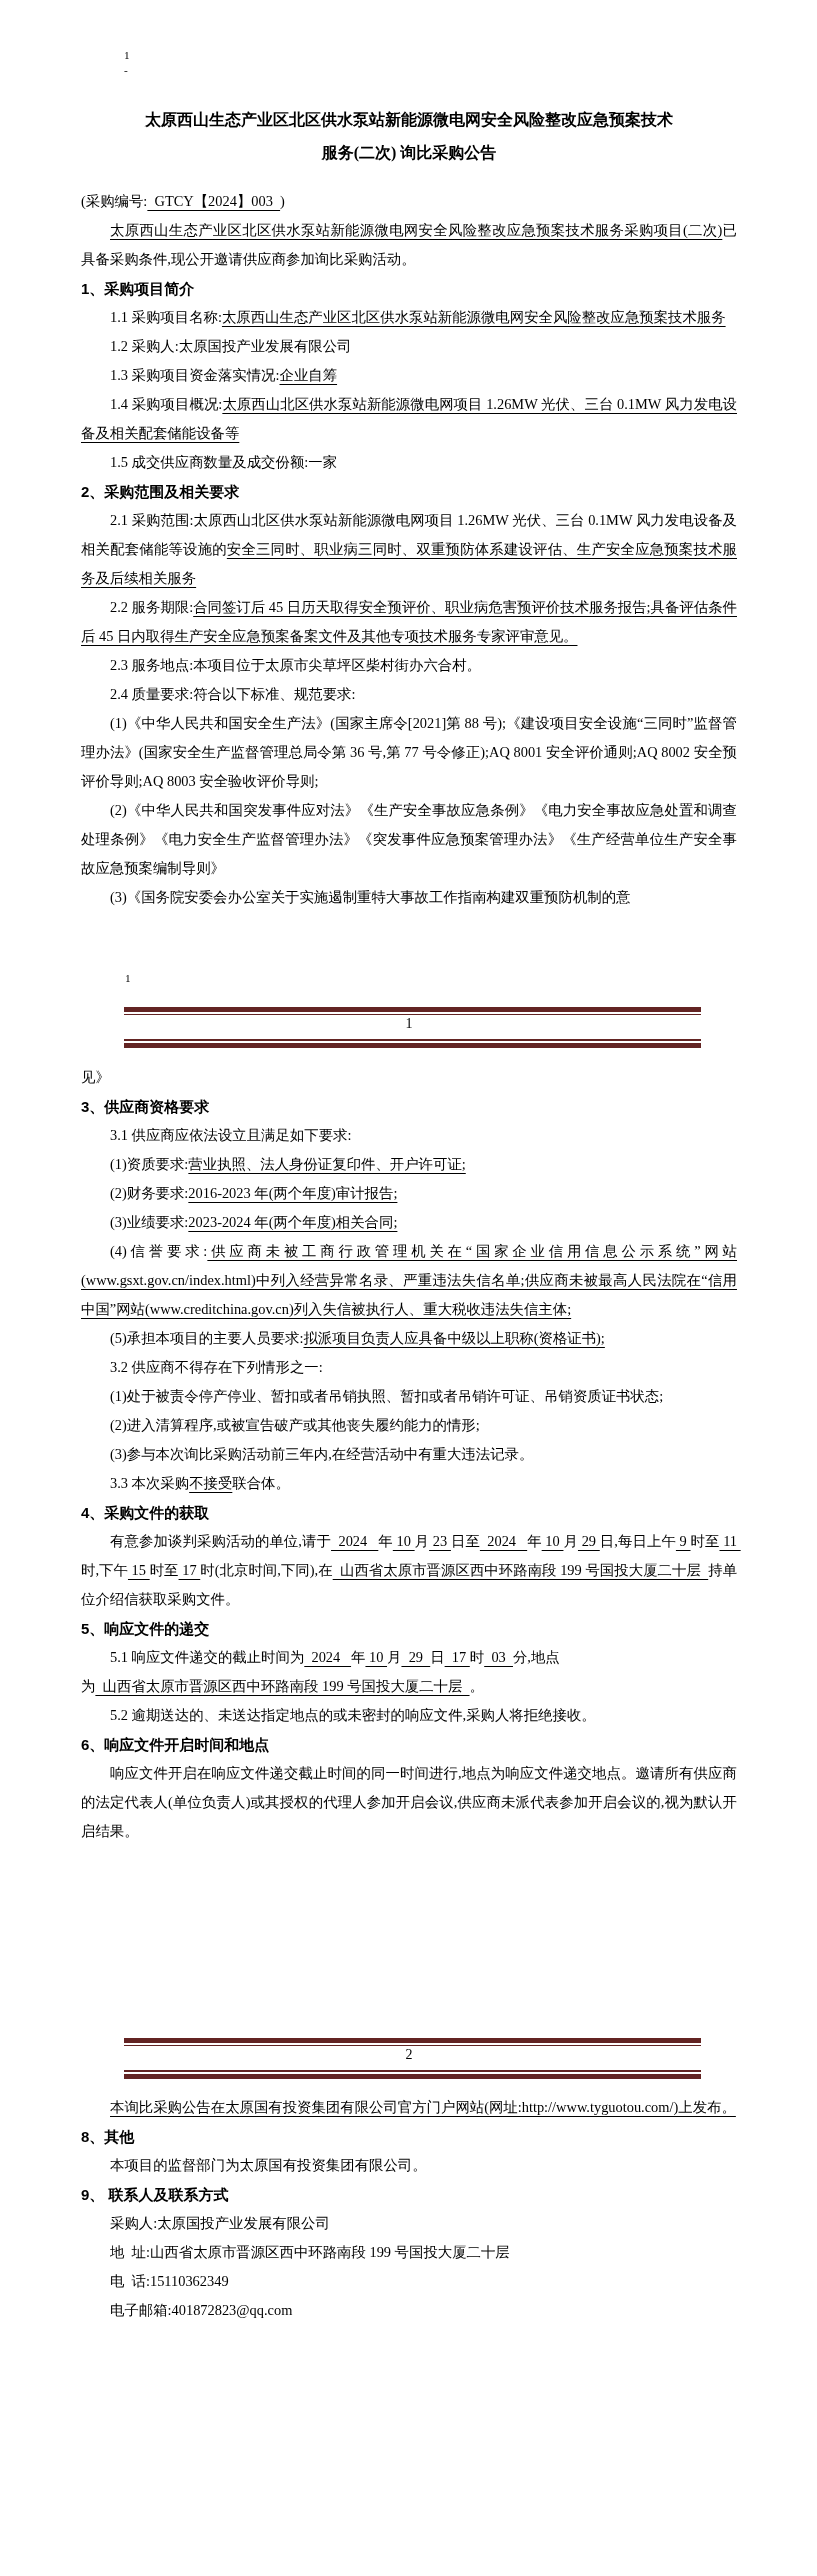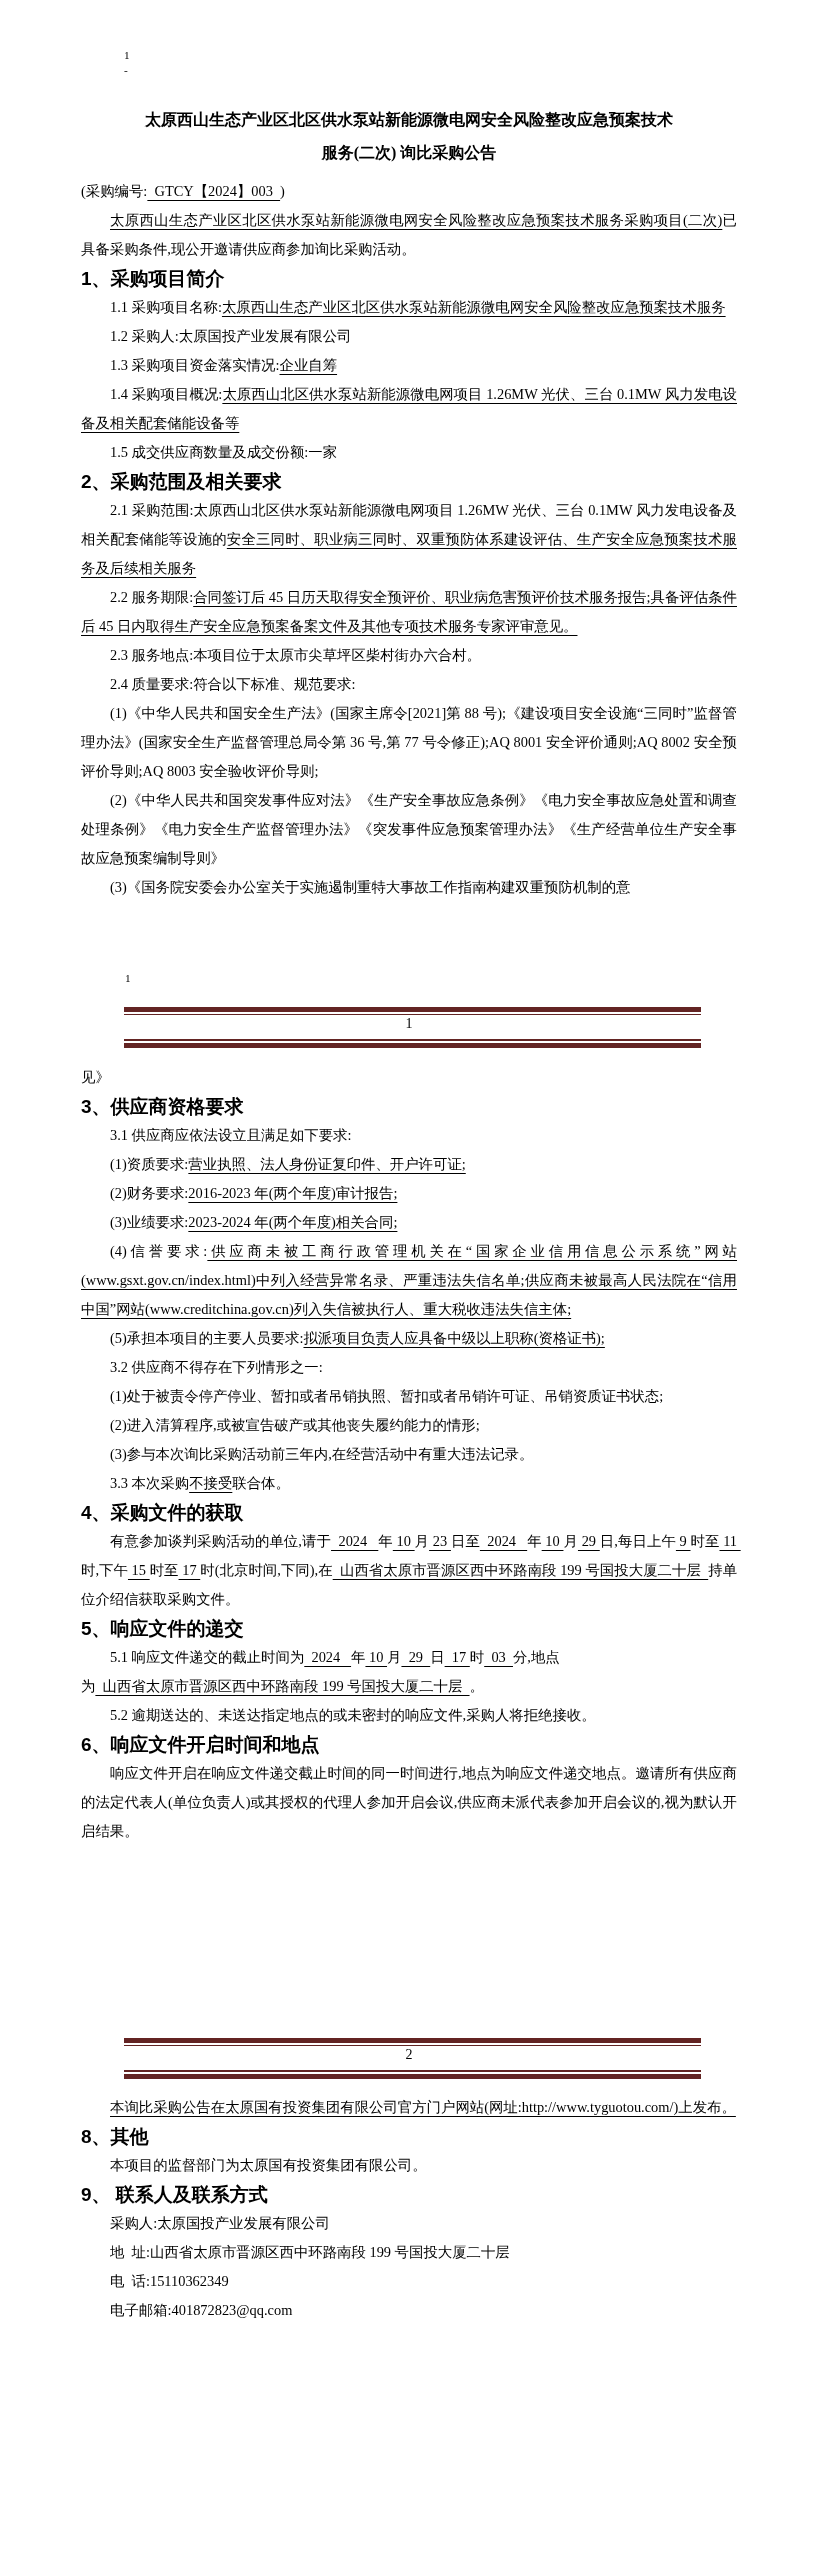--- a/index.html
+++ b/index.html
@@ -12,29 +12,29 @@
   #page1{height:1007px;padding-top:103px;}
   #page2{height:991px;padding-top:15.5px;}
   #page3{height:991px;padding-top:14.4px;}
 
   .doc-title{
     font-size:16px;font-weight:bold;text-align:center;line-height:33px;
     white-space:pre-wrap;
   }
   .h2{
     font-family:"Liberation Sans","DejaVu Sans",sans-serif;
-    font-size:19px;font-weight:bold;line-height:29px;margin:0;
+    font-size:15px;font-weight:bold;line-height:29px;margin:0;
     white-space:pre-wrap;
   }
   .para{
     font-size:14.4px;line-height:29px;margin:0;white-space:pre-wrap;
     text-align:justify;
   }
   .para.indent{text-indent:29px;}
-  .para.ref{margin-top:8px;}
+  .para.ref{margin-top:18px;}
   .u{
     text-decoration:underline;
     text-decoration-thickness:1px;
     text-underline-offset:3.6px;
   }
 
   
   .tiny-mark{position:absolute;font-size:11.3px;line-height:11.3px;color:#000;}
   #hdr-mark-1{left:124px;top:50px;}
   #hdr-mark-2{left:124px;top:65px;}

